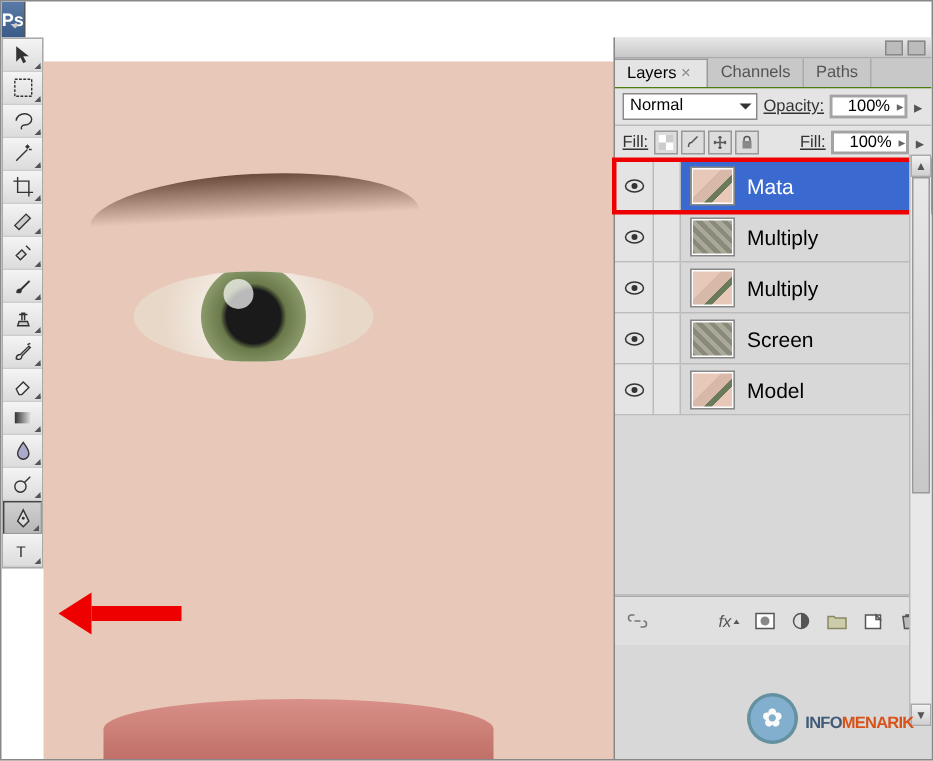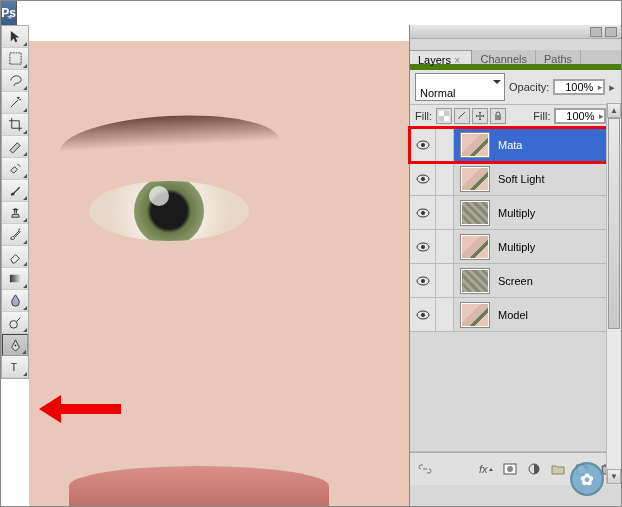--- a/index.html
+++ b/index.html
@@ -24,44 +24,44 @@
 .lips { position: absolute; bottom: 0; left: 40px; width: 260px; height: 40px; background: linear-gradient(#d89088, #c07068); border-radius: 50% 50% 0 0; }
 
 .arrow { position: absolute; top: 394px; left: 38px; display: flex; align-items: center; }
 .arrow-head { width: 0; height: 0; border: 14px solid transparent; border-right: 22px solid #e00; border-left: none; }
 .arrow-line { width: 60px; height: 10px; background: #e00; }
 
 .panel-col { position: absolute; top: 24px; right: 0; width: 212px; background: #d8d8d8; border-left: 1px solid #888; bottom: 0; }
 .panel-header { height: 14px; background: linear-gradient(#e8e8e8, #c8c8c8); display: flex; align-items: center; justify-content: flex-end; gap: 3px; padding: 0 4px; border-bottom: 1px solid #aaa; }
 .panel-header .wbtn { width: 12px; height: 10px; background: #bbb; border: 1px solid #888; }
 
-.tabs { display: flex; background: #c8c8c8; border-bottom: 6px solid #4d7c0f; height: 20px; margin-top: 11px; }
+.tabs { display: flex; background: #c8c8c8; border-bottom: 1px solid #4d7c0f; height: 20px; }
 .tab { padding: 3px 8px; color: #555; cursor: pointer; border-right: 1px solid #aaa; }
 .tab.active { background: #e4e4e4; color: #000; border-top: 1px solid #999; border-right: 1px solid #999; }
 .tab-x { color: #888; padding: 0 3px; }
 
 .blend-row, .lock-row { display: flex; align-items: center; padding: 3px 5px; gap: 4px; background: #e4e4e4; border-bottom: 1px solid #bbb; }
-.blend-sel { flex: 0 0 90px; height: 18px; background: #fff; border: 1px solid #888; padding: 13px 4px; position: relative; }
+.blend-sel { flex: 0 0 90px; height: 18px; background: #fff; border: 1px solid #888; padding: 1px 4px; position: relative; }
 .blend-sel::after { content: ''; position: absolute; right: 3px; top: 6px; border: 4px solid transparent; border-top-color: #333; }
 .pct-input { width: 52px; height: 16px; background: #fff; border: 2px solid #a3a3a3; text-align: right; padding-right: 10px; position: relative; }
 .pct-input::after { content: '▸'; position: absolute; right: 1px; top: 1px; color: #666; font-size: 9px; }
-.lbl { color: #333; }
+.lbl { color: #333; text-decoration: underline; }
 .lock-icons { display: flex; gap: 2px; }
 .lock-icons .li { width: 16px; height: 16px; background: #ddd; border: 1px solid #999; display: flex; align-items: center; justify-content: center; }
 
 .layers-list { background: #d8d8d8; }
 .layer-row { display: flex; align-items: center; height: 34px; border-bottom: 1px solid #bbb; }
 .layer-row.selected { outline: 3px solid #e00; outline-offset: -1px; }
 .layer-row.selected .layer-main { background: #3a6ad0; color: #fff; }
 .eye-col { width: 26px; height: 100%; display: flex; align-items: center; justify-content: center; border-right: 1px solid #bbb; background: #e4e4e4; }
 .link-col { width: 18px; height: 100%; border-right: 1px solid #bbb; background: #e4e4e4; }
 .layer-main { flex: 1; display: flex; align-items: center; gap: 8px; padding: 0 6px; height: 100%; }
 .thumb { width: 30px; height: 26px; background: linear-gradient(135deg, #e8c8b8 40%, #d8b8a8 40% 60%, #6a7a5a 60% 70%, #e8c8b8 70%); border: 1px solid #888; box-shadow: inset 0 0 0 1px #fff; }
 .thumb.texture { background: repeating-linear-gradient(45deg, #8a8a7a 0 3px, #aaa898 3px 6px); }
-.layer-name { font-size: 11px; }
+.layer-name { font-size: 14px; }
 
 .spacer { height: 120px; background: #d8d8d8; border-bottom: 1px solid #bbb; }
 
 .panel-footer { display: flex; align-items: center; justify-content: center; gap: 2px; height: 22px; background: #e0e0e0; padding: 16px 4px; border-top: 1px solid #aaa; }
 .fbtn { width: 22px; height: 18px; display: flex; align-items: center; justify-content: center; border: 1px solid transparent; }
 .link-corner { margin-right: auto; }
 .scrollbar-v { position: absolute; right: 0; top: 78px; bottom: 22px; width: 15px; background: #e8e8e8; border-left: 1px solid #bbb; }
 .scrollbar-v .sbtn { height: 15px; background: linear-gradient(#f0f0f0,#d0d0d0); border: 1px solid #aaa; display:flex; align-items:center; justify-content:center; font-size:8px; color:#555; }
 .scrollbar-v .strack { position: absolute; top: 15px; bottom: 15px; left:0; right:0; }
 .scrollbar-v .sthumb { position: absolute; top:0; height: 60%; left:1px; right:1px; background: linear-gradient(#e8e8e8,#c8c8c8); border:1px solid #999; }
@@ -256,33 +256,20 @@
     </div>
     <div class="layer-row">
       <div class="eye-col">
           <svg width="14" height="10">
             <ellipse cx="7" cy="5" rx="6" ry="4" fill="none" stroke="#333"></ellipse>
             <circle cx="7" cy="5" r="2" fill="#333"></circle>
           </svg>
         </div>
       <div class="link-col"></div>
       <div class="layer-main">
-          <div class="thumb"></div>
-          <span class="layer-name">Soft Light</span>
-        </div>
-    </div>
-    <div class="layer-row">
-      <div class="eye-col">
-          <svg width="14" height="10">
-            <ellipse cx="7" cy="5" rx="6" ry="4" fill="none" stroke="#333"></ellipse>
-            <circle cx="7" cy="5" r="2" fill="#333"></circle>
-          </svg>
-        </div>
-      <div class="link-col"></div>
-      <div class="layer-main">
           <div class="thumb texture"></div>
           <span class="layer-name">Multiply</span>
         </div>
     </div>
     <div class="layer-row">
       <div class="eye-col">
           <svg width="14" height="10">
             <ellipse cx="7" cy="5" rx="6" ry="4" fill="none" stroke="#333"></ellipse>
             <circle cx="7" cy="5" r="2" fill="#333"></circle>
           </svg>
@@ -369,14 +356,15 @@
         <svg width="12" height="12">
           <path d="M2 3h8l-1 8H3zM4 3V2h4v1" fill="#bbb" stroke="#555"></path>
         </svg>
       </div>
   </div>
 </div>
 
 <div class="watermark">
   <div class="wm-logo">✿</div>
   <div class="wm-text">
+    <div class="t1"><span>INFO</span><span class="accent">MENARIK</span></div>
   </div>
 </div>
 
 </body></html>

